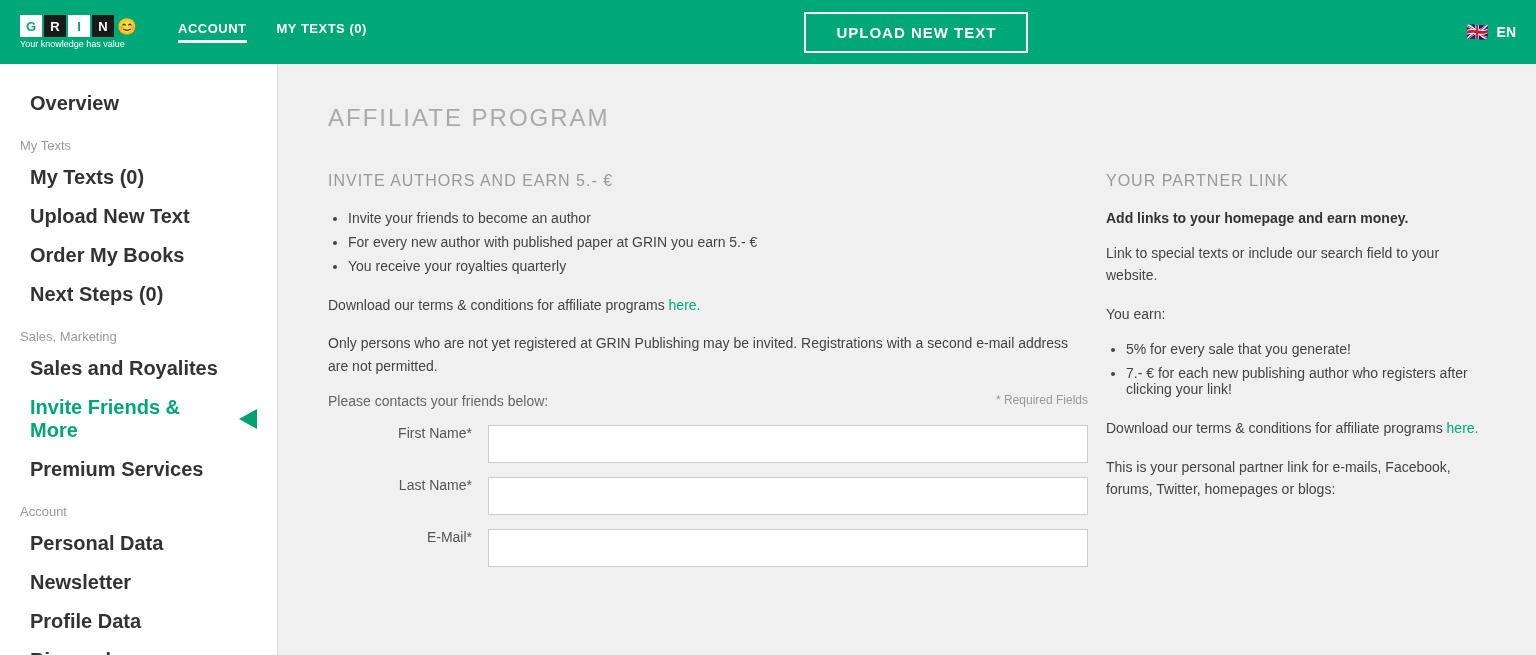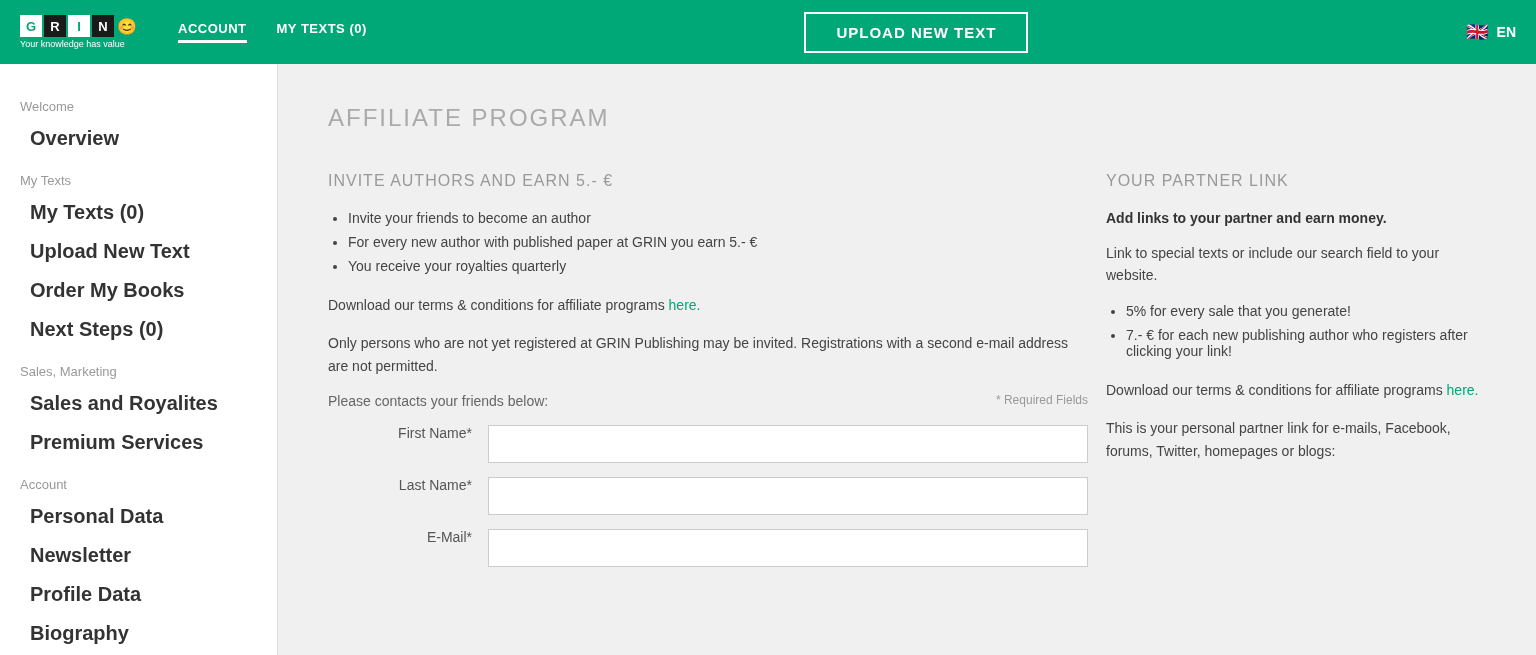--- a/index.html
+++ b/index.html
@@ -268,31 +268,34 @@
 
   <div class="nav-right">
     <span class="flag-icon">🇬🇧</span>
     <span class="lang-label">EN</span>
   </div>
 </div>
 
 <div class="page-layout">
 
   <div class="sidebar">
-    <div class="sidebar-section-label">Welcome</div>
     <div class="sidebar-item">Overview</div>
 
     <div class="sidebar-section-label">My Texts</div>
     <div class="sidebar-item">My Texts (0)</div>
     <div class="sidebar-item">Upload New Text</div>
     <div class="sidebar-item">Order My Books</div>
     <div class="sidebar-item">Next Steps (0)</div>
 
     <div class="sidebar-section-label">Sales, Marketing</div>
     <div class="sidebar-item">Sales and Royalites</div>
+    <div class="sidebar-item arrow-item active">
+      <span>Invite Friends &amp; More</span>
+      <span class="teal-arrow"></span>
+    </div>
     <div class="sidebar-item">Premium Services</div>
 
     <div class="sidebar-section-label">Account</div>
     <div class="sidebar-item">Personal Data</div>
     <div class="sidebar-item">Newsletter</div>
     <div class="sidebar-item">Profile Data</div>
     <div class="sidebar-item">Biography</div>
     <div class="sidebar-item">Photo</div>
   </div>
 
@@ -330,22 +333,23 @@
           <input class="form-input" type="text" style="">
         </div>
         <div class="form-row">
           <label class="form-label">E-Mail*</label>
           <input class="form-input" type="email" style="">
         </div>
       </div>
 
       <div class="partner-section">
         <div class="partner-title">YOUR PARTNER LINK</div>
-        <div class="partner-subtitle">Add links to your partner and earn money.</div>
+        <div class="partner-subtitle">Add links to your homepage and earn money.</div>
         <p class="partner-text">Link to special texts or include our search field to your website.</p>
+        <p class="partner-text">You earn:</p>
         <ul class="bullet-list">
           <li>5% for every sale that you generate!</li>
           <li>7.- € for each new publishing author who registers after clicking your link!</li>
         </ul>
         <p class="partner-text">
           <span>Download our terms &amp; conditions for affiliate programs </span><a class="inline-link">here.</a>
         </p>
         <p class="partner-text">This is your personal partner link for e-mails, Facebook, forums, Twitter, homepages or blogs:</p>
       </div>
 

